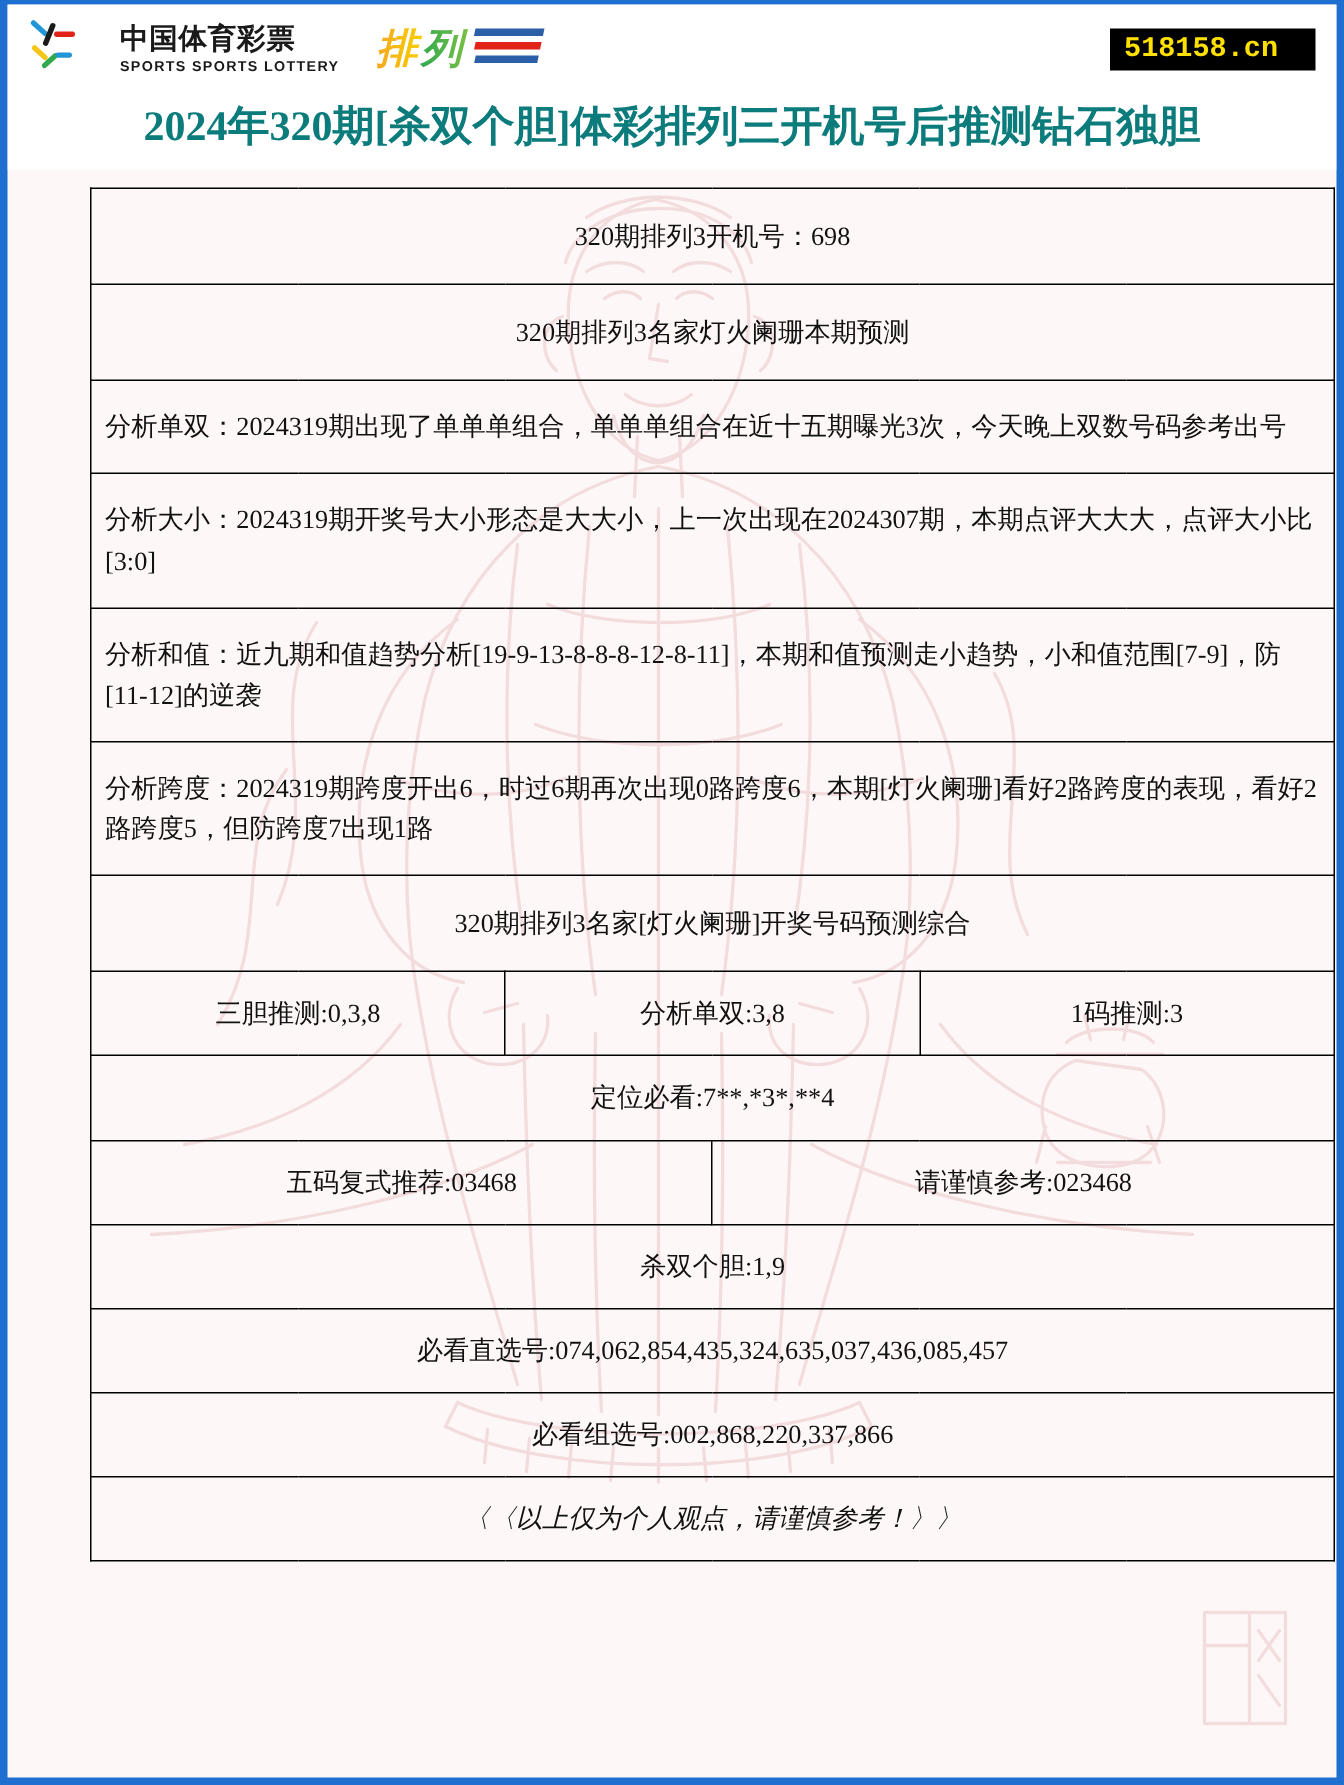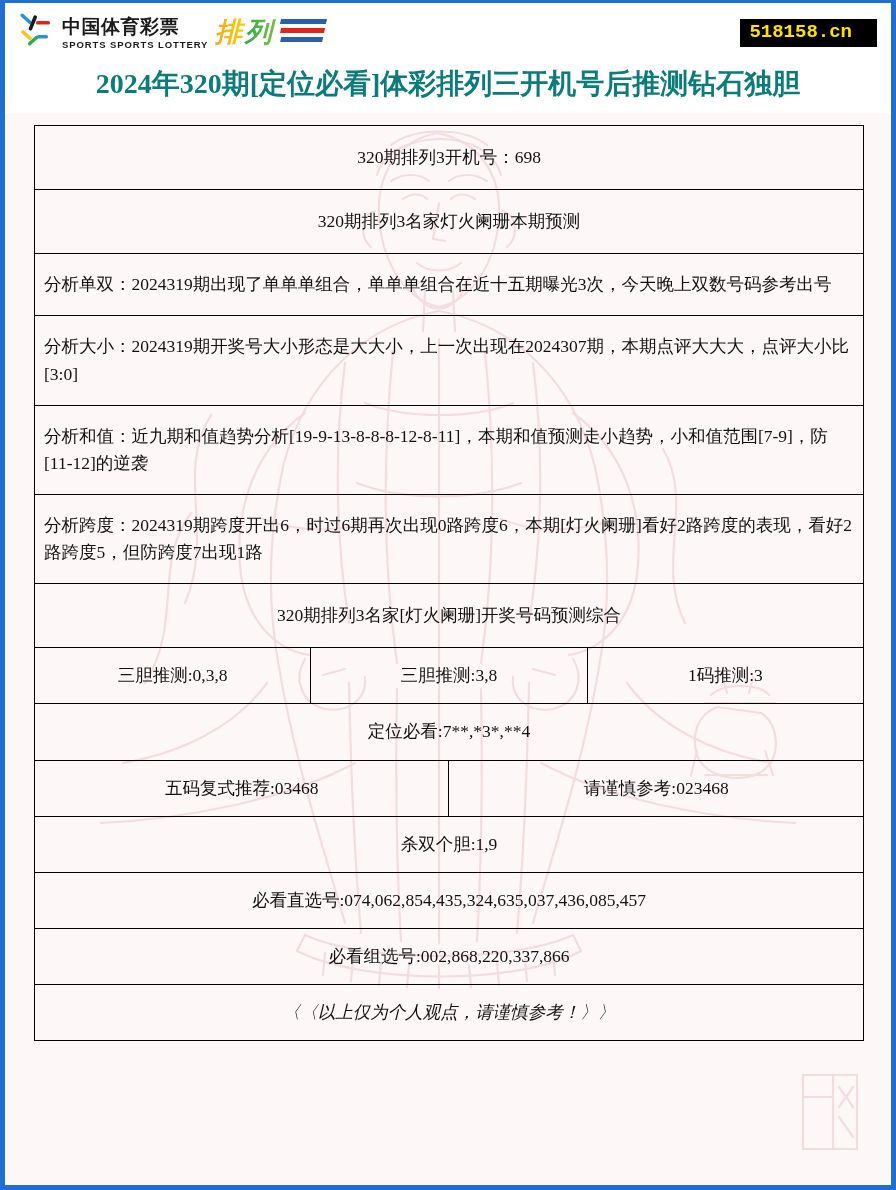--- a/index.html
+++ b/index.html
@@ -31,21 +31,21 @@
   }
   
   #header{
     position:relative;z-index:3;
     height:60px;
     background:#ffffff;
     display:flex;align-items:center;
     padding:0 14px 0 12px;
     box-sizing:border-box;
   }
-  .logo-wrap{display:flex;align-items:center;gap:3px;}
+  .logo-wrap{display:flex;align-items:center;gap:21px;}
   .logo-mark{width:42px;height:40px;flex:none;}
   .logo-text{display:flex;flex-direction:column;justify-content:center;line-height:1;}
   .logo-cn{
     font-family:"Liberation Sans","DejaVu Sans",sans-serif;
     font-size:19px;font-weight:bold;color:#1a1a1a;letter-spacing:.5px;
   }
   .logo-en{
     font-family:"Liberation Sans","DejaVu Sans",sans-serif;
     font-size:9.5px;font-weight:bold;color:#1a1a1a;letter-spacing:.9px;margin-top:4px;
   }
@@ -74,20 +74,21 @@
   }
   
   #table-wrap{
     position:relative;z-index:2;
     margin:12px 27px 0 29px;
   }
   table.pred{
     width:100%;
     border-collapse:collapse;
     table-layout:fixed;
+    margin-left:26px;
   }
   table.pred td{
     border:1px solid #000000;
     padding:0;
     vertical-align:middle;
     background:transparent;
     color:#111111;
   }
   .cell{
     padding:14px 10px;
@@ -229,21 +230,21 @@
             <rect x="2" y="9" width="44" height="5" fill="#e2231a"></rect>
             <rect x="4" y="18" width="42" height="5" fill="#2b5fa8"></rect>
           </g>
         </svg>
       </div>
     </div>
     <div class="spacer"></div>
     <div id="watermark-badge">518158.cn</div>
   </div>
 
-  <div id="page-title">2024年320期[定位必看]体彩排列三开机号后推测钻石独胆</div>
+  <div id="page-title">2024年320期[杀双个胆]体彩排列三开机号后推测钻石独胆</div>
 
   <div id="table-wrap">
     <table class="pred">
       <tbody>
         <tr class="h-row">
           <td colspan="6">
             <div class="cell c-center">320期排列3开机号：698</div>
           </td>
         </tr>
         <tr class="h-row">
@@ -274,21 +275,21 @@
         <tr class="h-row">
           <td colspan="6">
             <div class="cell c-center">320期排列3名家[灯火阑珊]开奖号码预测综合</div>
           </td>
         </tr>
         <tr>
           <td colspan="2">
             <div class="cell c-center">三胆推测:0,3,8</div>
           </td>
           <td colspan="2">
-            <div class="cell c-center">三胆推测:3,8</div>
+            <div class="cell c-center">分析单双:3,8</div>
           </td>
           <td colspan="2">
             <div class="cell c-center">1码推测:3</div>
           </td>
         </tr>
         <tr>
           <td colspan="6">
             <div class="cell c-center">定位必看:7**,*3*,**4</div>
           </td>
         </tr>

